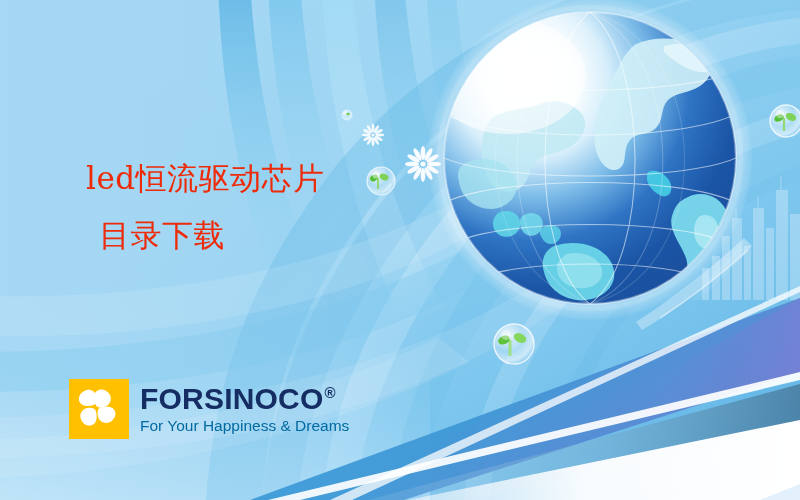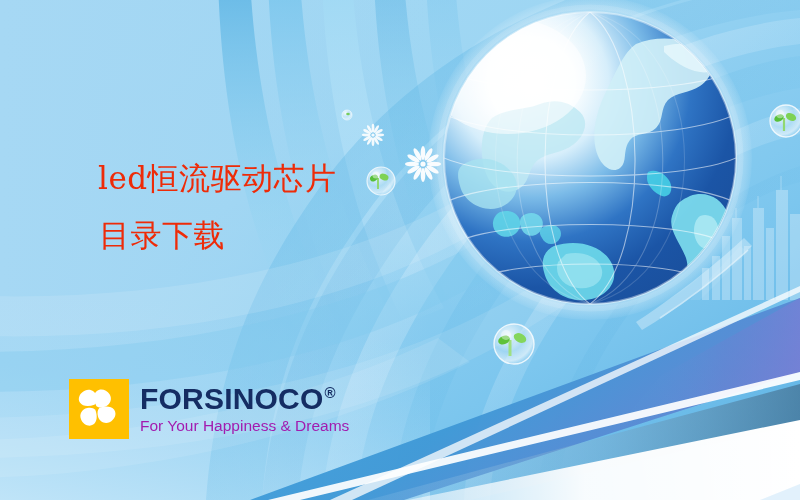--- a/index.html
+++ b/index.html
@@ -37,21 +37,21 @@
   }
   .headline .hl-line {
     color: #ee2b08;
     font-family: "DejaVu Serif", "Liberation Serif", serif;
     font-size: 31px;
     line-height: 1.0;
     letter-spacing: 0.5px;
     white-space: nowrap;
   }
   .headline .hl-line.l1 {
-    margin-left: 12px;
+    margin-left: 0px;
     margin-bottom: 26px;
   }
   .headline .hl-line.l2 {
     margin-left: 13px;
   }
 
   
   .logo {
     position: absolute;
     left: 69px;
@@ -90,21 +90,21 @@
     display: flex;
     align-items: flex-start;
   }
   .logo-word .reg {
     font-size: 15px;
     line-height: 15px;
     margin-top: 1px;
     margin-left: 1px;
   }
   .logo-tag {
-    color: #a21caf;
+    color: #0369a1;
     font-family: "Liberation Sans", sans-serif;
     font-size: 15.5px;
     line-height: 18px;
     margin-top: 3px;
     white-space: nowrap;
   }
 </style>
 </head>
 <body>
 

